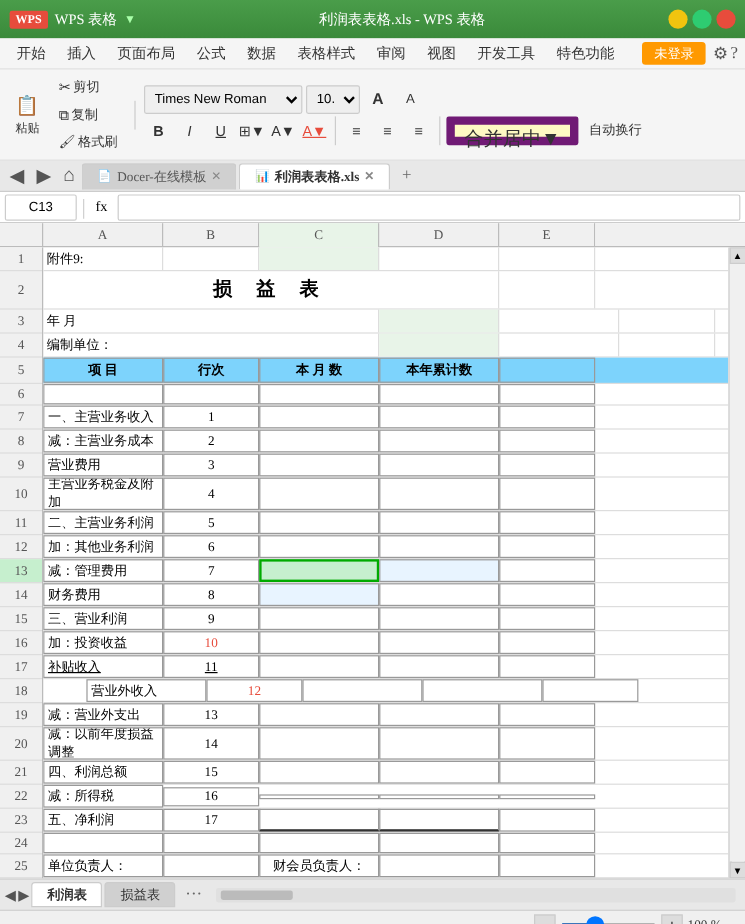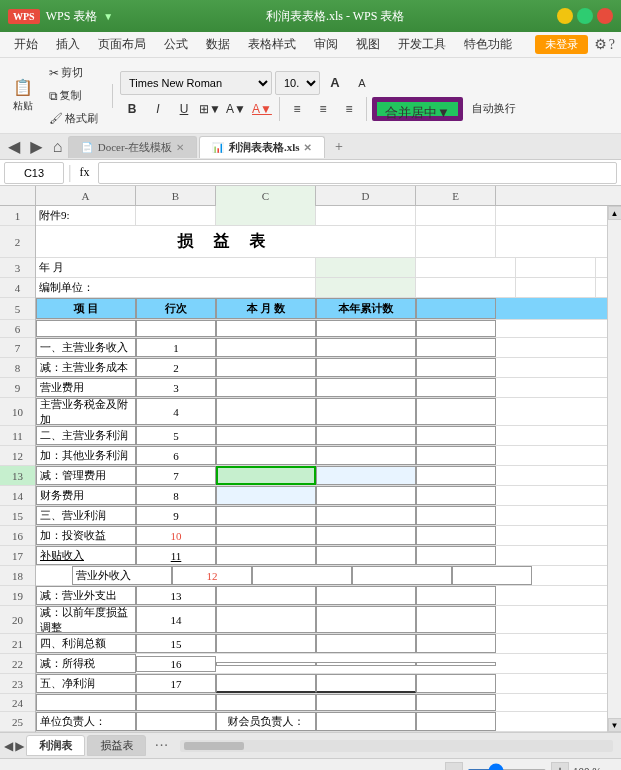--- a/index.html
+++ b/index.html
@@ -62,35 +62,35 @@
       min-height: 40px;
     }
     .toolbar-group { display: flex; align-items: center; gap: 2px; }
     .toolbar-sep { width: 1px; height: 24px; background: #ccc; margin: 0 3px; }
     .tb-btn { 
       padding: 2px 6px; font-size: 11px; border: 1px solid transparent; 
       border-radius: 2px; cursor: pointer; background: transparent; color: #333;
       display: flex; align-items: center; gap: 2px;
     }
     .font-select {
-      width: 152px; height: 24px; font-size: 11px; border: 1px solid #ccc;
+      width: 132px; height: 24px; font-size: 11px; border: 1px solid #ccc;
       border-radius: 2px; padding: 0 4px;
     }
     .font-size-select {
       width: 45px; height: 24px; font-size: 11px; border: 1px solid #ccc;
       border-radius: 2px; padding: 0 4px;
     }
     .format-btn {
       width: 24px; height: 24px; font-size: 12px; border: 1px solid transparent;
       border-radius: 2px; cursor: pointer; background: transparent; color: #333;
       display: flex; align-items: center; justify-content: center;
     }
     .merge-btn {
-      padding: 2px 8px; font-size: 13px; border: 5px solid #701a75;
-      border-radius: 2px; cursor: pointer; background: #22c55e; color: #333;
+      padding: 2px 8px; font-size: 16px; border: 7px solid #701a75;
+      border-radius: 2px; cursor: pointer; background: #fef9c3; color: #333;
       height: 24px;
     }
 
     
     .tab-bar {
       background: #e8e8e8;
       height: 26px;
       display: flex;
       align-items: center;
       border-bottom: 1px solid #ccc;

